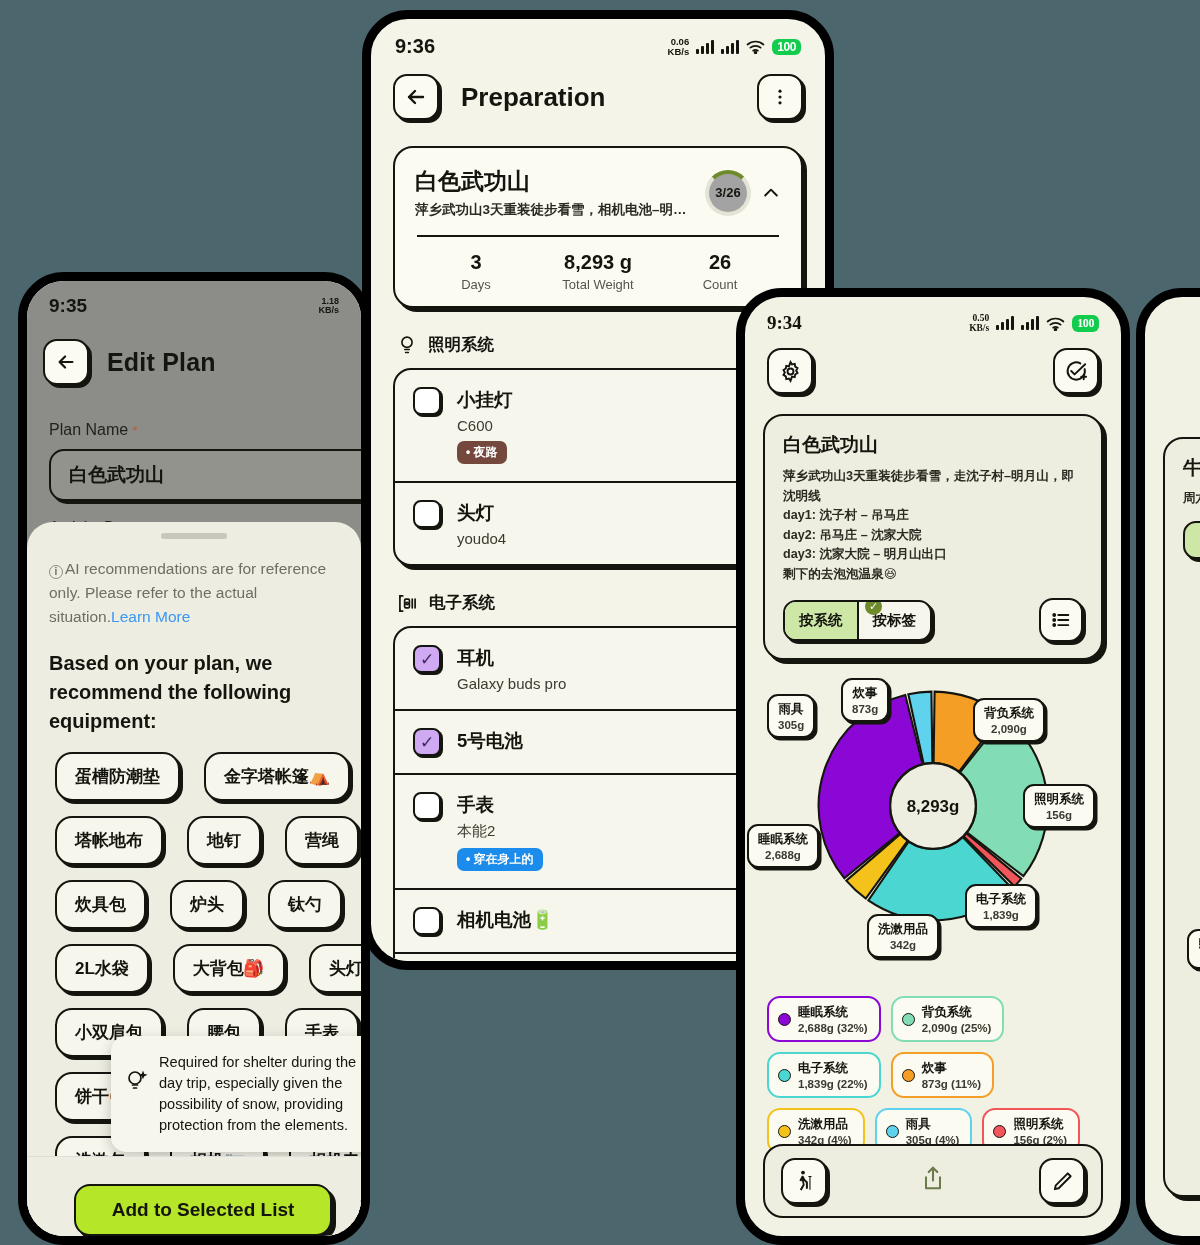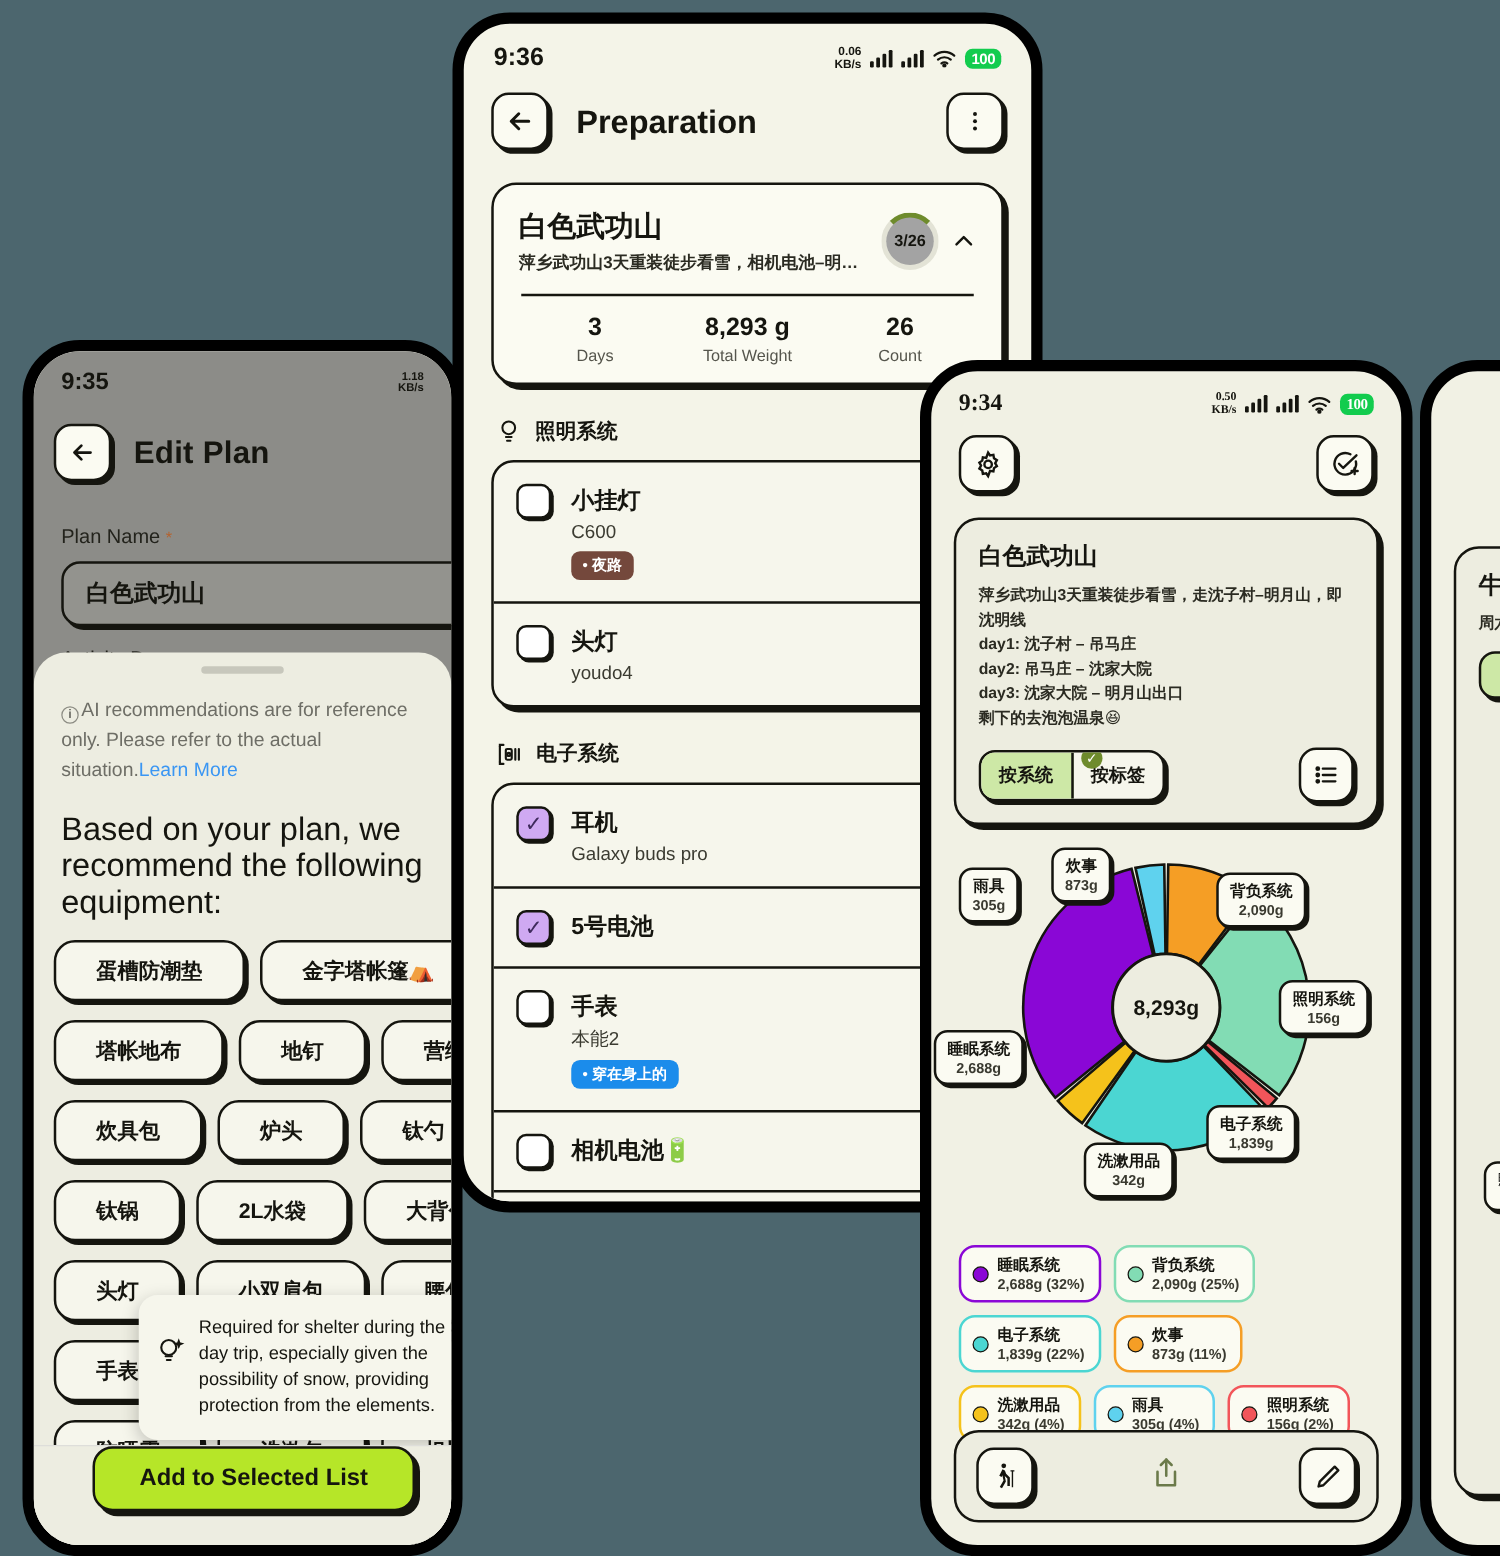--- a/index.html
+++ b/index.html
@@ -49,37 +49,37 @@
   .sheet {
     position:absolute; left:0; bottom:0; width:100%; height:714px;
     background:#edede1; border-top-left-radius:26px; border-top-right-radius:26px;
     overflow:hidden;
   }
   .grabber { width:66px; height:6px; background:#c7c7bc; border-radius:4px; margin:11px auto 0; }
   .ai-note { margin:18px 22px 0; font-size:15.5px; line-height:24px; color:#6e6e66; }
   .ai-note .ic { display:inline-block; width:14px;height:14px;border:1.6px solid #8d8d84;border-radius:50%;
       font-size:10px;line-height:11px;text-align:center;font-weight:700;vertical-align:-1px;margin-right:2px;}
   .ai-note a { color:#3a96f3; text-decoration:none; }
-  .ai-head { margin:20px 22px 0; font-size:26px; font-weight:400; line-height:29px; color:#15150f; }
+  .ai-head { margin:20px 22px 0; font-size:20px; font-weight:700; line-height:29px; color:#15150f; }
   .chips { margin:16px 0 0 16px; display:flex; flex-wrap:wrap; gap:15px 12px; width:420px; }
   .chip {
     border:2.6px solid #15150f; border-radius:17px; background:#f6f6ec;
-    box-shadow:3px 3px 0 #15150f; padding:11px 32px;
-    font-size:17px; font-weight:600; color:#15150f; white-space:nowrap;
+    box-shadow:3px 3px 0 #15150f; padding:11px 18px;
+    font-size:17px; font-weight:600; color:#15150f; white-space:nowrap;margin-left:12px;
   }
   .tooltip {
     position:absolute; left:84px; top:755px; width:292px;
     background:#f6f6ec; border-radius:15px; box-shadow:0 4px 14px rgba(0,0,0,.22);
     padding:16px 16px 16px 14px; display:flex; gap:10px; align-items:flex-start;
     z-index:5;
   }
   .tooltip p { font-size:14.6px; line-height:21px; color:#15150f; font-weight:500; }
   .lp-cta-wrap {
     position:absolute; left:0; bottom:0; width:352px; height:80px;
-    background:#edede1; display:flex; align-items:flex-start; justify-content:center;
+    background:#edede1; display:flex; align-items:flex-end; justify-content:center;
     border-top:1px solid #dededa; z-index:6;
   }
   .lp-cta {
     background:#b6e628; border:2.8px solid #15150f; border-radius:16px;
     box-shadow:4px 4px 0 #15150f; padding:13px 36px;
     font-size:19px; font-weight:700; color:#15150f;
   }
 
   
   #phone-mid {

